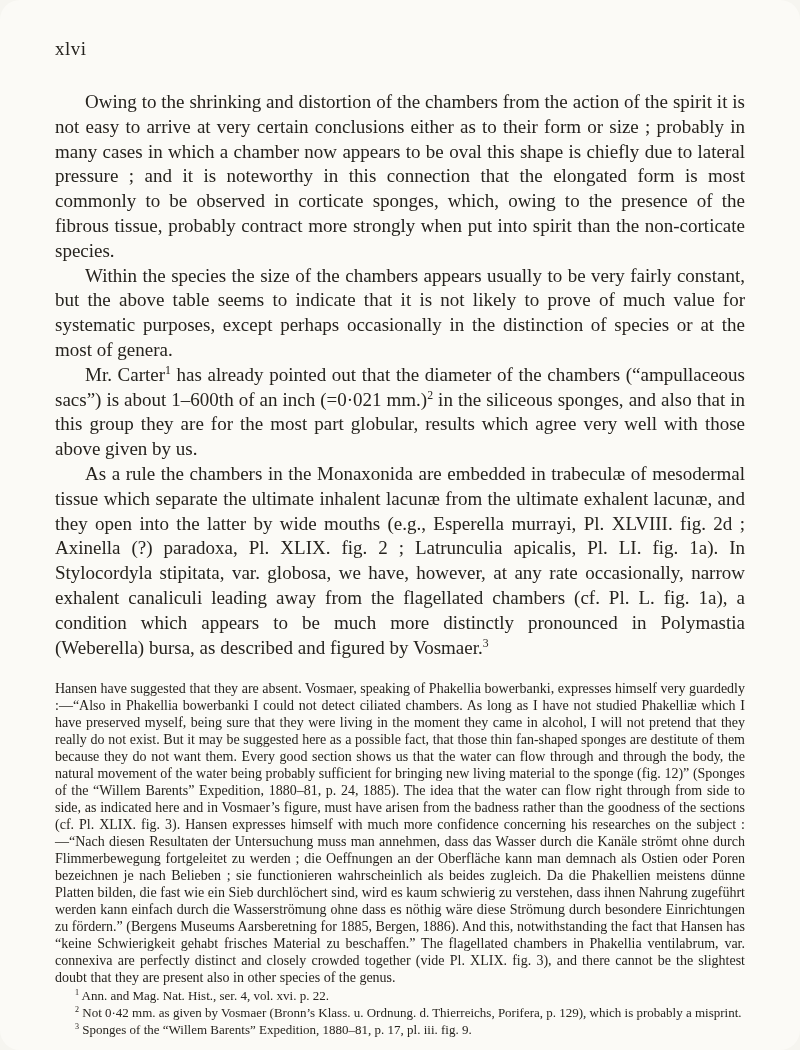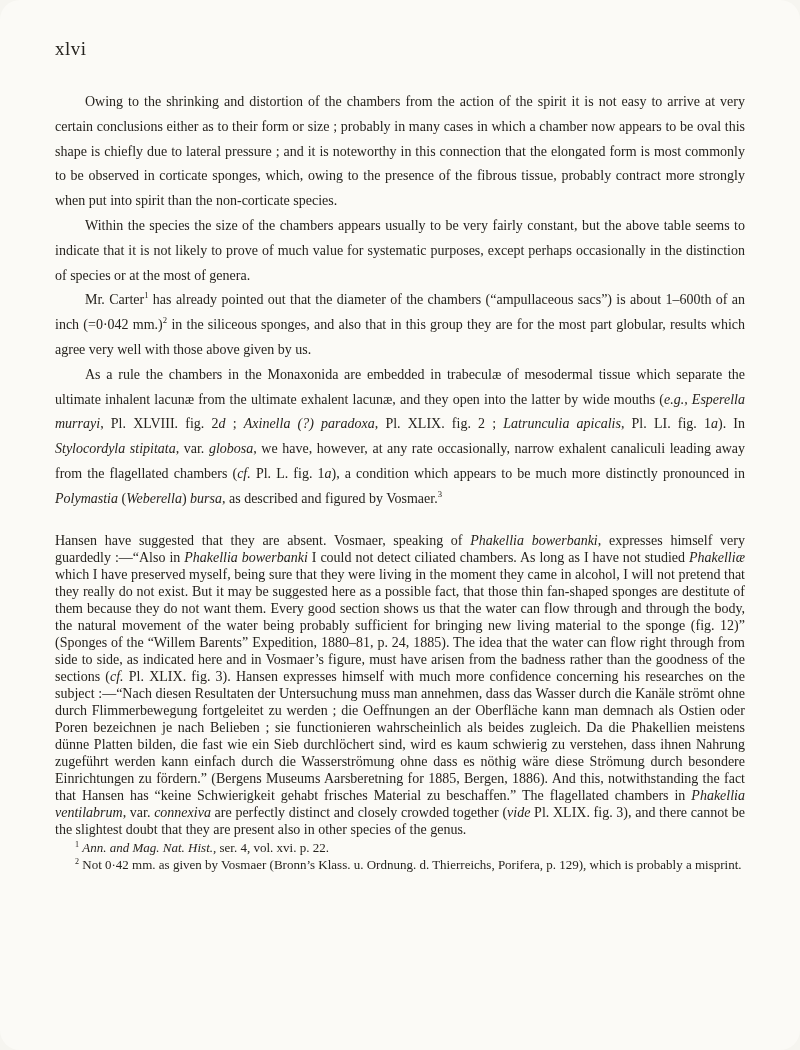--- a/index.html
+++ b/index.html
@@ -23,25 +23,25 @@
     font-size: 19px; letter-spacing: 0.5px;
   }
   .running-title {
     display: block; text-align: center;
     font-size: 15px; font-weight: bold; letter-spacing: 1.6px;
     padding-top: 4px;
   }
   .text-block { }
   .para {
     margin: 0;
-    font-size: 14px; line-height: 24.8px;
+    font-size: 19px; line-height: 24.8px;
     text-align: justify; text-indent: 30px;
   }
   sup { font-size: 62%; line-height: 0; vertical-align: super; }
-  .it { font-style: italic; }
+  .it { }
   .footnote-block {
     margin-top: 20px;
     font-size: 14px; line-height: 17px;
     text-align: justify;
   }
   .footnotes { margin-top: 1px; }
   .fn {
     margin: 0;
     font-size: 13px; line-height: 17px;
     text-align: justify; text-indent: 20px;
@@ -52,24 +52,25 @@
 
 <div class="page">
 
   <header class="page-header">
     <span class="folio">xlvi</span>
   </header>
 
   <main class="text-block">
     <p class="para"><span>Owing to the shrinking and distortion of the chambers from the action of the spirit it is not easy to arrive at very certain conclusions either as to their form or size ; probably in many cases in which a chamber now appears to be oval this shape is chiefly due to lateral pressure ; and it is noteworthy in this connection that the elongated form is most commonly to be observed in corticate sponges, which, owing to the presence of the fibrous tissue, probably contract more strongly when put into spirit than the non-corticate species.</span></p>
     <p class="para"><span>Within the species the size of the chambers appears usually to be very fairly constant, but the above table seems to indicate that it is not likely to prove of much value for systematic purposes, except perhaps occasionally in the distinction of species or at the most of genera.</span></p>
-    <p class="para"><span>Mr. Carter</span><sup>1</sup><span> has already pointed out that the diameter of the chambers (“ampullaceous sacs”) is about 1–600th of an inch (=0·042 mm.)</span><sup>2</sup><span> in the siliceous sponges, and also that in this group they are for the most part globular, results which agree very well with those above given by us.</span></p>
+    <p class="para"><span>Mr. Carter</span><sup>1</sup><span> has already pointed out that the diameter of the chambers (“ampullaceous sacs”) is about 1–600th of an inch (=0·021 mm.)</span><sup>2</sup><span> in the siliceous sponges, and also that in this group they are for the most part globular, results which agree very well with those above given by us.</span></p>
     <p class="para"><span>As a rule the chambers in the Monaxonida are embedded in trabeculæ of mesodermal tissue which separate the ultimate inhalent lacunæ from the ultimate exhalent lacunæ, and they open into the latter by wide mouths (</span><span class="it">e.g., Esperella murrayi</span><span>, Pl. XLVIII. fig. 2</span><span class="it">d</span><span> ; </span><span class="it">Axinella (?) paradoxa</span><span>, Pl. XLIX. fig. 2 ; </span><span class="it">Latrunculia apicalis</span><span>, Pl. LI. fig. 1</span><span class="it">a</span><span>).  In </span><span class="it">Stylocordyla stipitata</span><span>, var. </span><span class="it">globosa</span><span>, we have, however, at any rate occasionally, narrow exhalent canaliculi leading away from the flagellated chambers (</span><span class="it">cf.</span><span> Pl. L. fig. 1</span><span class="it">a</span><span>), a condition which appears to be much more distinctly pronounced in </span><span class="it">Polymastia</span><span> (</span><span class="it">Weberella</span><span>) </span><span class="it">bursa</span><span>, as described and figured by Vosmaer.</span><sup>3</sup></p>
   </main>
 
   <section class="footnote-block"><span>Hansen have suggested that they are absent.  Vosmaer, speaking of </span><span class="it">Phakellia bowerbanki</span><span>, expresses himself very guardedly :—“Also in </span><span class="it">Phakellia bowerbanki</span><span> I could not detect ciliated chambers.  As long as I have not studied </span><span class="it">Phakelliæ</span><span> which I have preserved myself, being sure that they were living in the moment they came in alcohol, I will not pretend that they really do not exist.  But it may be suggested here as a possible fact, that those thin fan-shaped sponges are destitute of them because they do not want them.  Every good section shows us that the water can flow through and through the body, the natural movement of the water being probably sufficient for bringing new living material to the sponge (fig. 12)” (Sponges of the “Willem Barents” Expedition, 1880–81, p. 24, 1885).  The idea that the water can flow right through from side to side, as indicated here and in Vosmaer’s figure, must have arisen from the badness rather than the goodness of the sections (</span><span class="it">cf.</span><span> Pl. XLIX. fig. 3).  Hansen expresses himself with much more confidence concerning his researches on the subject :—“Nach diesen Resultaten der Untersuchung muss man annehmen, dass das Wasser durch die Kanäle strömt ohne durch Flimmerbewegung fortgeleitet zu werden ; die Oeffnungen an der Oberfläche kann man demnach als Ostien oder Poren bezeichnen je nach Belieben ; sie functionieren wahrscheinlich als beides zugleich.  Da die Phakellien meistens dünne Platten bilden, die fast wie ein Sieb durchlöchert sind, wird es kaum schwierig zu verstehen, dass ihnen Nahrung zugeführt werden kann einfach durch die Wasserströmung ohne dass es nöthig wäre diese Strömung durch besondere Einrichtungen zu fördern.”  (Bergens Museums Aarsberetning for 1885, Bergen, 1886).  And this, notwithstanding the fact that Hansen has “keine Schwierigkeit gehabt frisches Material zu beschaffen.”  The flagellated chambers in </span><span class="it">Phakellia ventilabrum</span><span>, var. </span><span class="it">connexiva</span><span> are perfectly distinct and closely crowded together (</span><span class="it">vide</span><span> Pl. XLIX. fig. 3), and there cannot be the slightest doubt that they are present also in other species of the genus.</span></section>
 
   <section class="footnotes">
     <p class="fn"><sup>1</sup><span> </span><span class="it">Ann. and Mag. Nat. Hist.</span><span>, ser. 4, vol. xvi. p. 22.</span></p>
     <p class="fn"><sup>2</sup><span> Not 0·42 mm. as given by Vosmaer (Bronn’s Klass. u. Ordnung. d. Thierreichs, Porifera, p. 129), which is probably a misprint.</span></p>
+    <p class="fn"><sup>3</sup><span> Sponges of the “Willem Barents” Expedition, 1880–81, p. 17, pl. iii. fig. 9.</span></p>
   </section>
 
 </div>
 
 </body></html>

